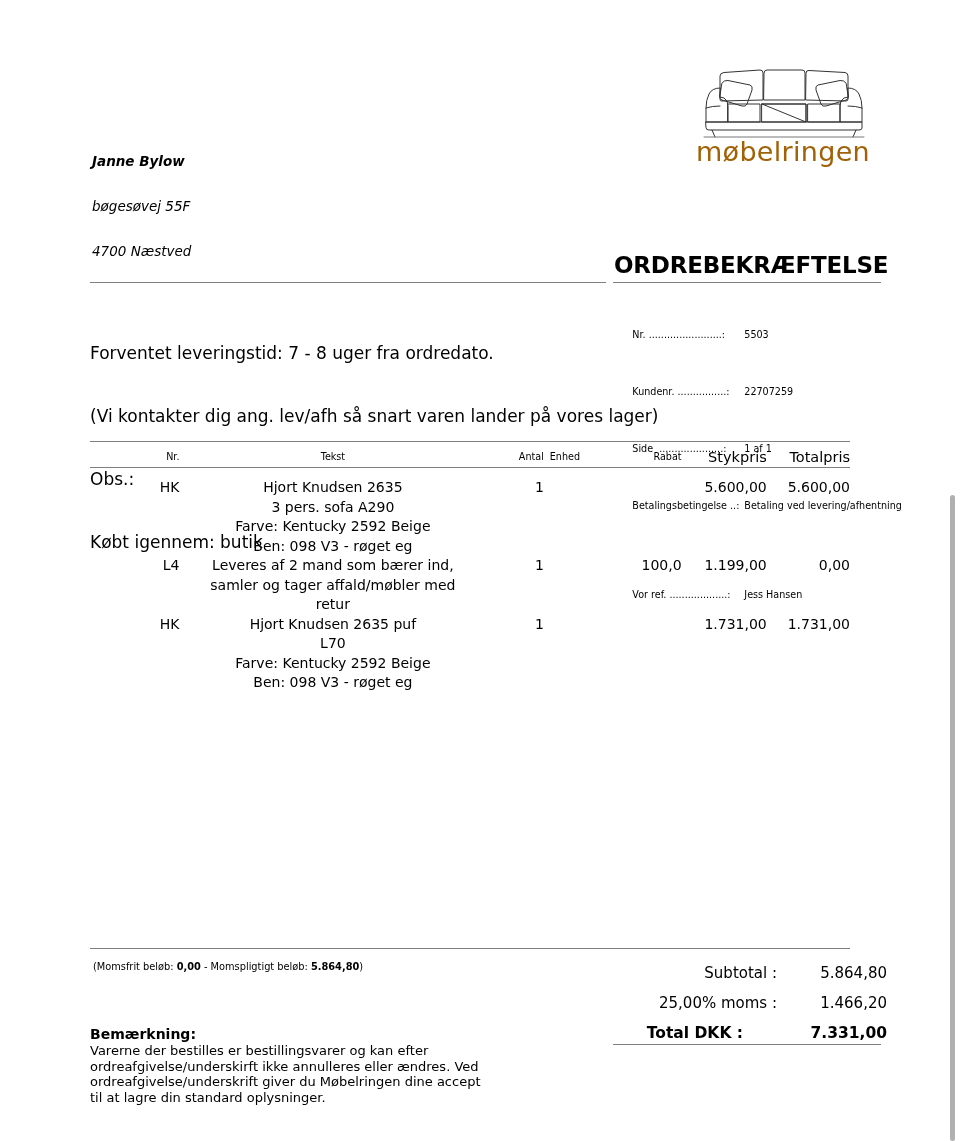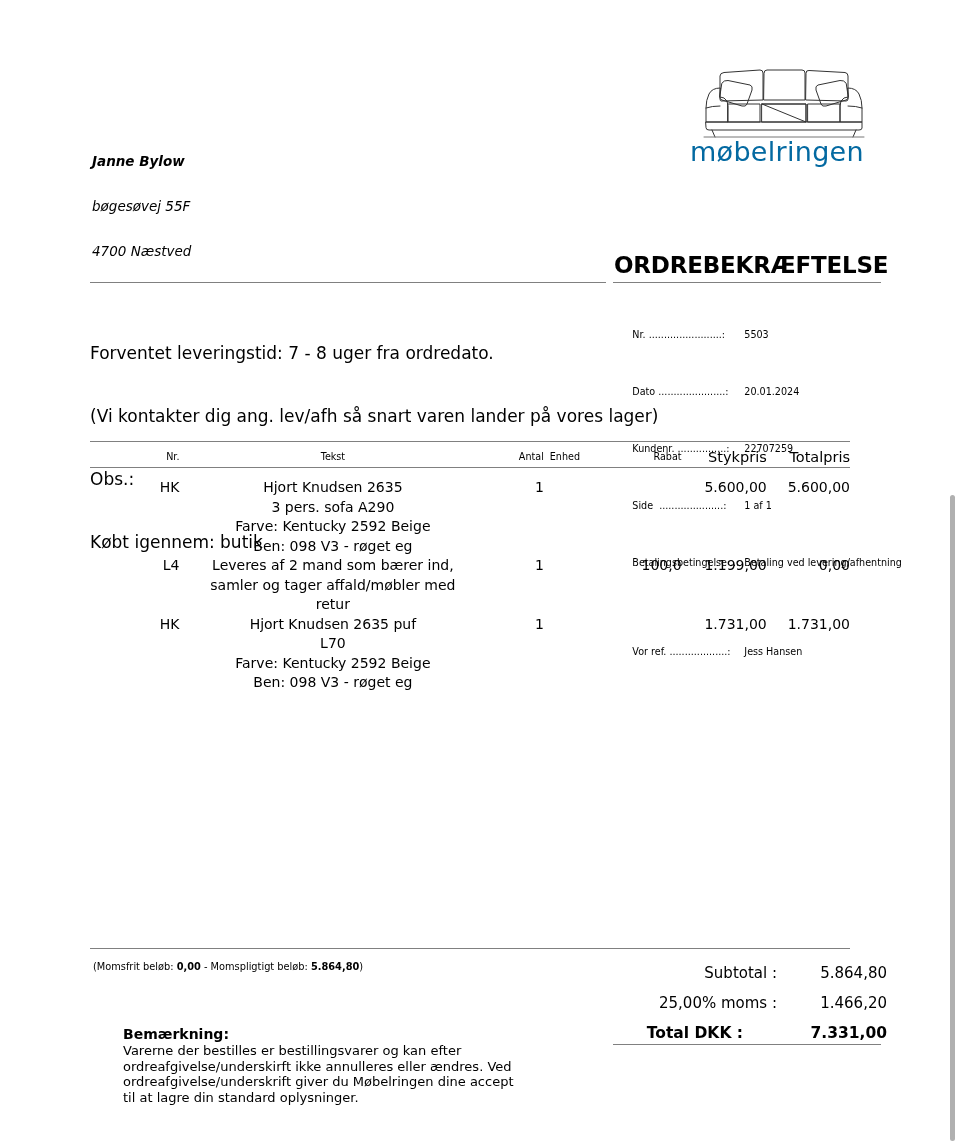--- a/index.html
+++ b/index.html
@@ -46,25 +46,25 @@
   .logo-sofa {
     position: absolute;
     left: 8px; top: 0;
     width: 172px;
     height: 72px;
   }
   .logo-word {
     position: absolute;
     left: 0; top: 70px;
     width: 186px;
-    text-align: left;
+    text-align: center;
     font-size: 27px;
     letter-spacing: 0.3px;
     font-family: "DejaVu Sans", "Liberation Sans", sans-serif;
-    color: #0369a1;
+    color: #a16207;
   }
 
   
   .doc-title {
     position: absolute;
     left: 614px;
     top: 252px;
     font-size: 23px;
     font-weight: bold;
     letter-spacing: -0.2px;
@@ -160,21 +160,20 @@
   }
   .vat-note b { font-weight: bold; }
 
   .remark {
     position: absolute;
     left: 90px;
     top: 995px;
     font-size: 13px;
     line-height: 15.5px;
     white-space: pre;
-    margin-left: 33px;
   }
   .remark .rem-title {
     font-weight: bold;
     font-size: 14px;
     display: block;
     line-height: 17px;
   }
 
   
   .totals {
@@ -265,23 +264,20 @@
   <div class="delivery">
     <div>Forventet leveringstid: 7 - 8 uger fra ordredato.</div>
     <div>(Vi kontakter dig ang. lev/afh så snart varen lander på vores lager)</div>
     <div>Obs.:</div>
     <div>Købt igennem: butik</div>
   </div>
 
   <div class="meta">
     <span class="row">
       <span class="lbl">Nr. ........................:</span><span class="val">5503</span>
-    </span>
-    <span class="row">
-      <span class="lbl">Dato ......................:</span><span class="val">20.01.2024</span>
     </span>
     <span class="row">
       <span class="lbl">Kundenr. ................:</span><span class="val">22707259</span>
     </span>
     <span class="row">
       <span class="lbl">Side  .....................:</span><span class="val">1 af 1</span>
     </span>
     <span class="row">
       <span class="lbl">Betalingsbetingelse ..:</span><span class="val">Betaling ved levering/afhentning</span>
     </span>

